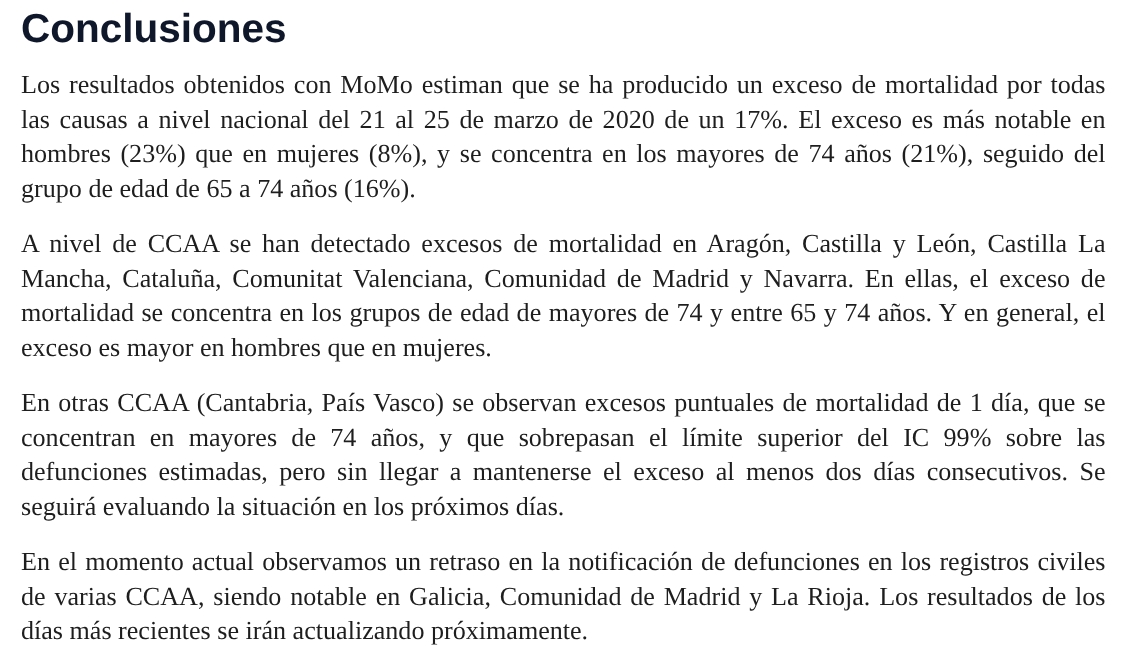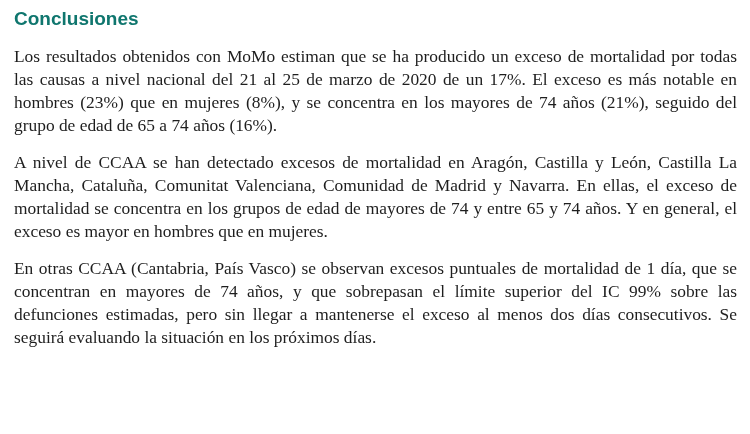--- a/index.html
+++ b/index.html
@@ -14,23 +14,23 @@
   }
   .page {
     box-sizing: border-box;
     width: 750px;
     height: 434px;
     padding: 6px 13px 0 14px;
     background: #ffffff;
   }
   .heading {
     font-family: "Liberation Sans", sans-serif;
-    font-size: 19px;
+    font-size: 27px;
     font-weight: bold;
-    color: #0f766e;
+    color: #0f172a;
     margin: 0 0 13px 0;
     line-height: 26px;
     letter-spacing: 0px;
   }
   .body-text {
     font-family: "Liberation Serif", serif;
     font-size: 17.4px;
     line-height: 23px;
     color: #1e1e1e;
     text-align: justify;
@@ -44,13 +44,14 @@
 
 <div class="page">
   <h1 class="heading">Conclusiones</h1>
 
   <p class="body-text">Los resultados obtenidos con MoMo estiman que se ha producido un exceso de mortalidad por todas las causas a nivel nacional del 21 al 25 de marzo de 2020 de un 17%. El exceso es más notable en hombres (23%) que en mujeres (8%), y se concentra en los mayores de 74 años (21%), seguido del grupo de edad de 65 a 74 años (16%).</p>
 
   <p class="body-text">A nivel de CCAA se han detectado excesos de mortalidad en Aragón, Castilla y León, Castilla La Mancha, Cataluña, Comunitat Valenciana, Comunidad de Madrid y Navarra. En ellas, el exceso de mortalidad se concentra en los grupos de edad de mayores de 74 y entre 65 y 74 años. Y en general, el exceso es mayor en hombres que en mujeres.</p>
 
   <p class="body-text">En otras CCAA (Cantabria, País Vasco) se observan excesos puntuales de mortalidad de 1 día, que se concentran en mayores de 74 años, y que sobrepasan el límite superior del IC 99% sobre las defunciones estimadas, pero sin llegar a mantenerse el exceso al menos dos días consecutivos. Se seguirá evaluando la situación en los próximos días.</p>
 
+  <p class="body-text">En el momento actual observamos un retraso en la notificación de defunciones en los registros civiles de varias CCAA, siendo notable en Galicia, Comunidad de Madrid y La Rioja. Los resultados de los días más recientes se irán actualizando próximamente.</p>
 </div>
 
 </body></html>

